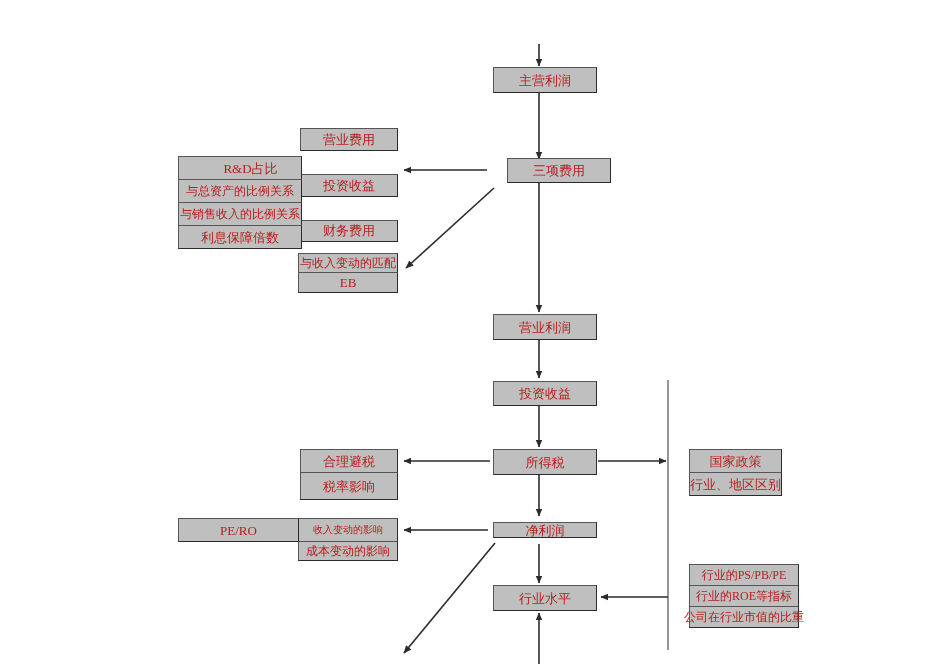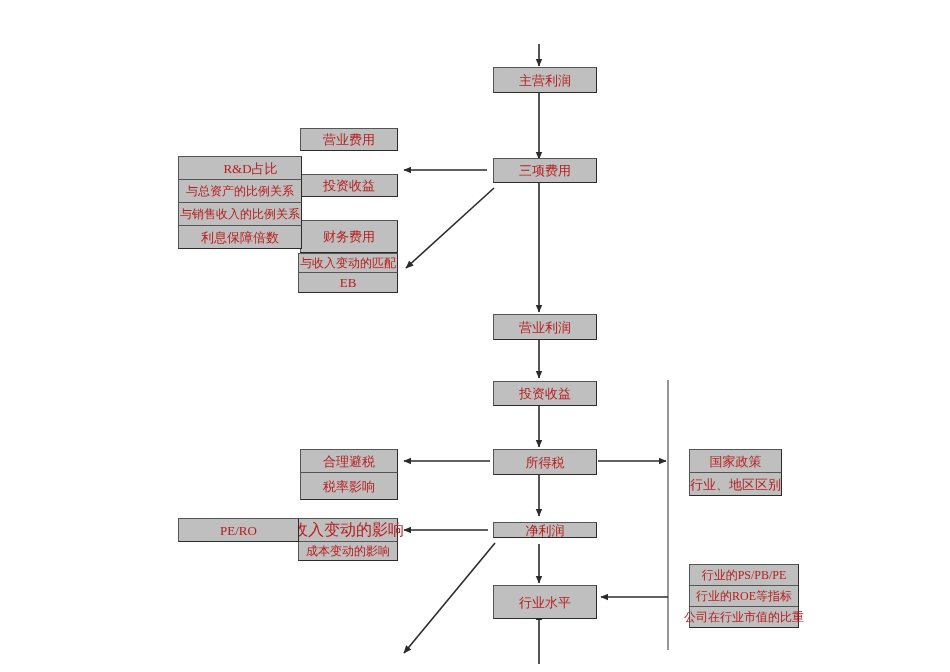--- a/index.html
+++ b/index.html
@@ -87,36 +87,36 @@
 
     <line x1="495" y1="543" x2="404" y2="653" stroke="#2b2b2b" stroke-width="1.6" marker-end="url(#ah)"></line>
 
     <line x1="668" y1="597" x2="601" y2="597" stroke="#2b2b2b" stroke-width="1.6" marker-end="url(#ah)"></line>
 
     <line x1="539" y1="664" x2="539" y2="613" stroke="#2b2b2b" stroke-width="1.6" marker-end="url(#ah)"></line>
   </svg>
 
   <div class="node" style="left:493px;top:67px;width:104px;height:26px;">主营利润</div>
 
-  <div class="node" style="left:493px;top:158px;width:104px;height:25px;">三项费用</div>
+  <div class="node" style="left:507px;top:158px;width:104px;height:25px;">三项费用</div>
 
   <div class="node" style="left:493px;top:314px;width:104px;height:26px;">营业利润</div>
 
   <div class="node" style="left:493px;top:381px;width:104px;height:25px;">投资收益</div>
 
   <div class="node" style="left:493px;top:449px;width:104px;height:26px;">所得税</div>
 
   <div class="node" style="left:493px;top:522px;width:104px;height:16px;">净利润</div>
 
-  <div class="node" style="left:493px;top:585px;width:104px;height:34px;">行业水平</div>
+  <div class="node" style="left:493px;top:585px;width:104px;height:26px;">行业水平</div>
 
   <div class="stack" style="left:300px;top:128px;width:98px;gap:24px;">
     <div class="node" style="height:23px;">营业费用</div>
     <div class="node" style="height:23px;">投资收益</div>
-    <div class="node" style="height:33px;">财务费用</div>
+    <div class="node" style="height:22px;font-family:Liberation Mono, monospace;">财务费用</div>
   </div>
 
   <div class="stack" style="left:178px;top:156px;width:124px;">
     <div class="node" style="height:24px;padding-left:21px;">R&amp;D占比</div>
     <div class="node" style="height:24px;font-size:12px;">与总资产的比例关系</div>
     <div class="node" style="height:24px;font-size:12px;">与销售收入的比例关系</div>
     <div class="node" style="height:24px;">利息保障倍数</div>
   </div>
 
   <div class="stack" style="left:298px;top:253px;width:100px;">
@@ -128,21 +128,21 @@
     <div class="node" style="height:24px;">合理避税</div>
     <div class="node" style="height:28px;">税率影响</div>
   </div>
 
   <div class="stack" style="left:689px;top:449px;width:93px;">
     <div class="node" style="height:24px;">国家政策</div>
     <div class="node" style="height:24px;">行业、地区区别</div>
   </div>
 
   <div class="stack" style="left:298px;top:518px;width:100px;">
-    <div class="node" style="height:24px;font-size:16px;">收入变动的影响</div>
+    <div class="node" style="height:24px;font-size:10px;">收入变动的影响</div>
     <div class="node" style="height:20px;font-size:12px;">成本变动的影响</div>
   </div>
 
   <div class="node lbl-en" style="left:178px;top:518px;width:121px;height:24px;">PE/RO</div>
 
   <div class="stack" style="left:689px;top:564px;width:110px;">
     <div class="node" style="height:22px;font-size:12px;">行业的PS/PB/PE</div>
     <div class="node" style="height:22px;font-size:12px;">行业的ROE等指标</div>
     <div class="node overflow" style="height:22px;font-size:12px;">公司在行业市值的比重</div>
   </div>

